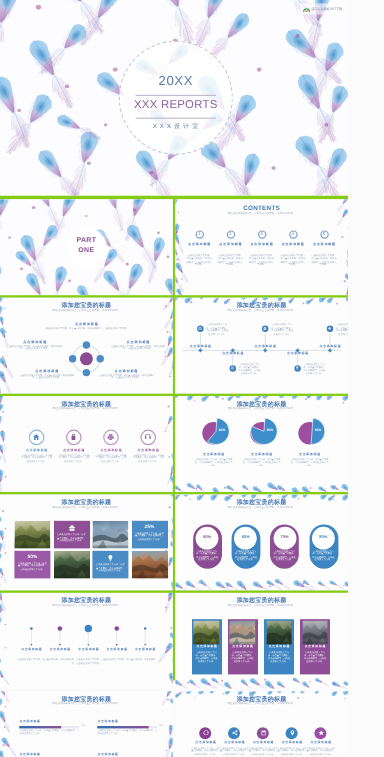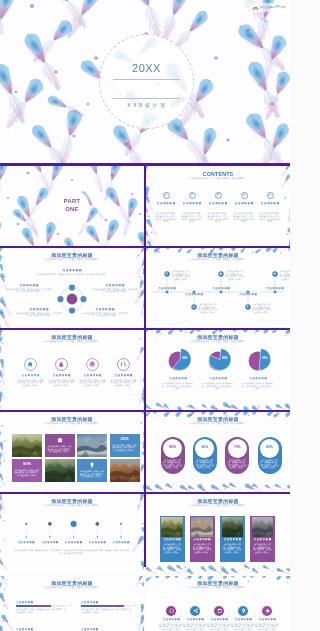--- a/index.html
+++ b/index.html
@@ -1,18 +1,18 @@
 <!DOCTYPE html>
 <html><head>
 <meta charset="utf-8">
 <style>
 *{box-sizing:border-box;margin:0;padding:0}
 html,body{width:290px;height:631px;overflow:hidden;background:#fbfbfc;
  font-family:"Liberation Sans","DejaVu Sans",sans-serif}
-#page{position:relative;width:290px;height:567px;background:#4c1d95}
+#page{position:relative;width:290px;height:567px;background:#84cc16}
 .sl{position:absolute;overflow:hidden;background:#fdfdfe}
 .w{width:144px;height:80px}
 svg.bg{position:absolute;left:0;top:0;display:block}
 .abs{position:absolute}
 .hd{position:absolute;left:0;width:100%;text-align:center;color:#4a79b4;
  font-weight:bold;font-size:5px;letter-spacing:.2px;line-height:6px}
 .sb{position:absolute;left:0;width:100%;text-align:center;color:#a0abbb;
  font-size:2.2px;letter-spacing:0;line-height:3px}
 .it{color:#4a79b4;font-weight:bold;font-size:3px;letter-spacing:0;line-height:4px}
 .bd{color:#9ba8b9;font-size:2.1px;line-height:3px}
@@ -129,20 +129,21 @@
         <ellipse cx="126" cy="144" rx="1.6" ry="1.44" fill="#9d3f96" opacity=".5"></ellipse>
         <ellipse cx="272" cy="104" rx="1.7" ry="1.53" fill="#9d3f96" opacity=".5"></ellipse>
         <ellipse cx="88" cy="104" rx="1.4" ry="1.26" fill="#9d3f96" opacity=".5"></ellipse>
         <ellipse cx="158" cy="84" rx="1.5" ry="1.35" fill="#9d3f96" opacity=".5"></ellipse>
         <ellipse cx="228" cy="140" rx="1.7" ry="1.53" fill="#9d3f96" opacity=".5"></ellipse>
       </svg>
       <div id="tcirc"></div>
       <div class="abs" style="left:99px;top:34px;width:95px;height:95px">
         <div id="tyear">20XX</div>
         <div class="hrule" style="left:14px;top:45px;width:67px"></div>
+        <div id="tsub">XXX REPORTS</div>
         <div class="hrule" style="left:14px;top:64px;width:67px"></div>
         <div id="tstu">X X X 设 计 室</div>
       </div>
       <div id="wm">
         <svg width="7" height="7" viewBox="0 0 24 24">
           <path d="M2 20a10 10 0 0 1 20 0h-3.2A6.8 6.8 0 0 0 5.2 20Z" fill="#3aa35a"></path>
           <path d="M6 20a6 6 0 0 1 12 0h-2.6A3.4 3.4 0 0 0 8.6 20Z" fill="#e8a43c"></path>
           <path d="M9.6 20a2.4 2.4 0 0 1 4.8 0Z" fill="#d0504f"></path>
         </svg>
         <span style="font-size:2.6px;color:#7c8694;line-height:3px;letter-spacing:-.1px">演示文稿模板 PPT下载</span>

